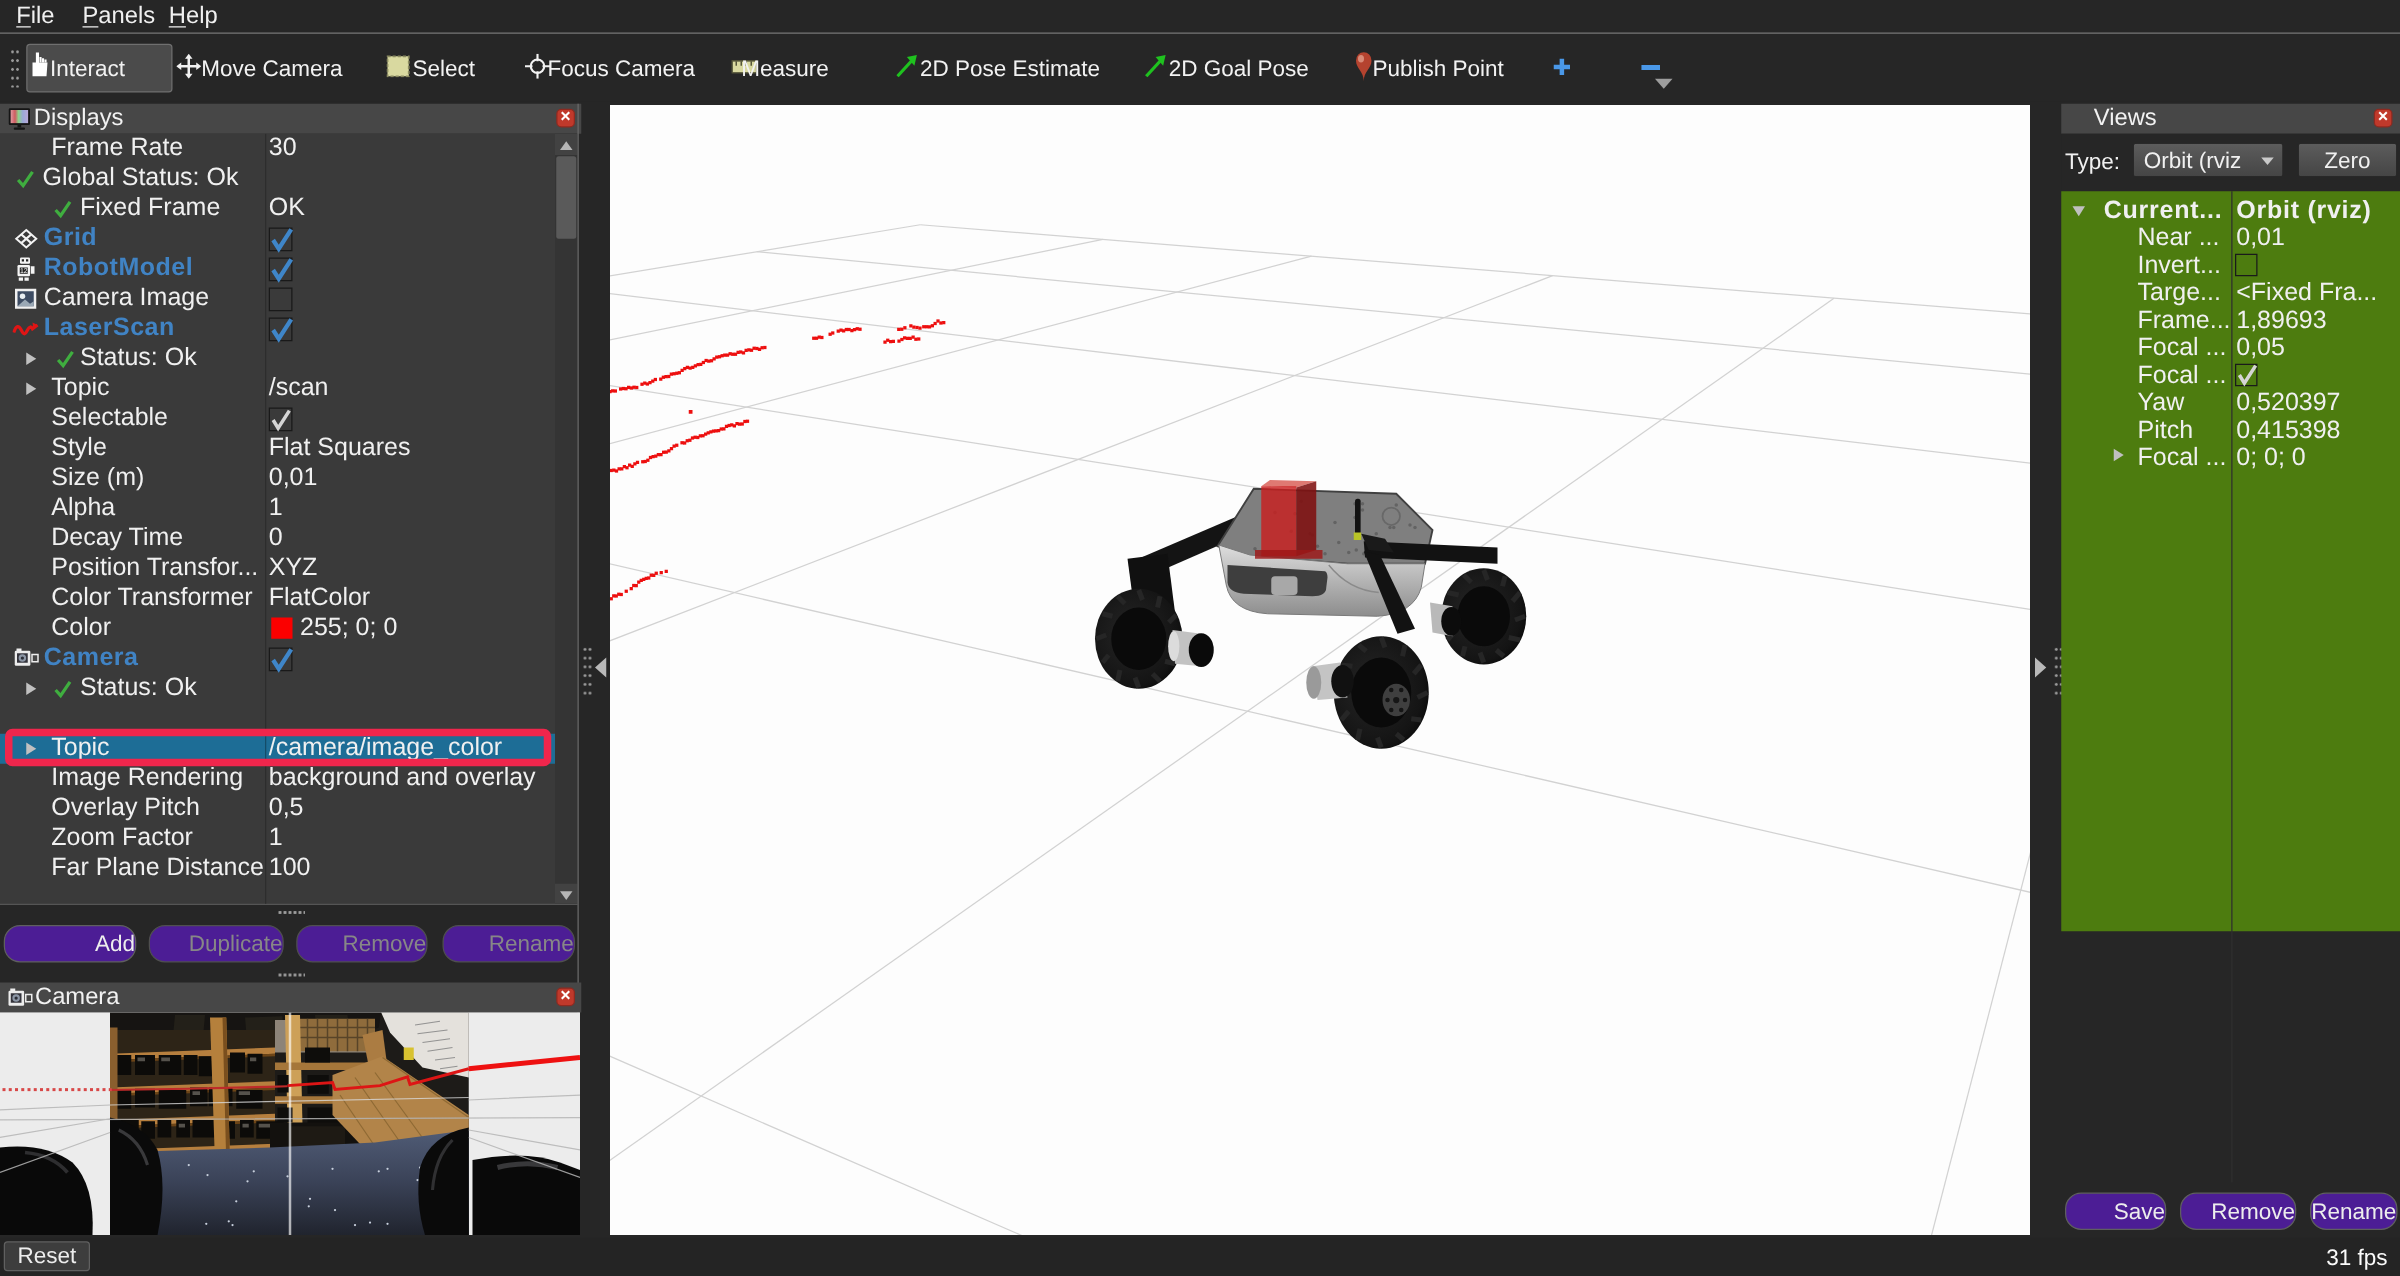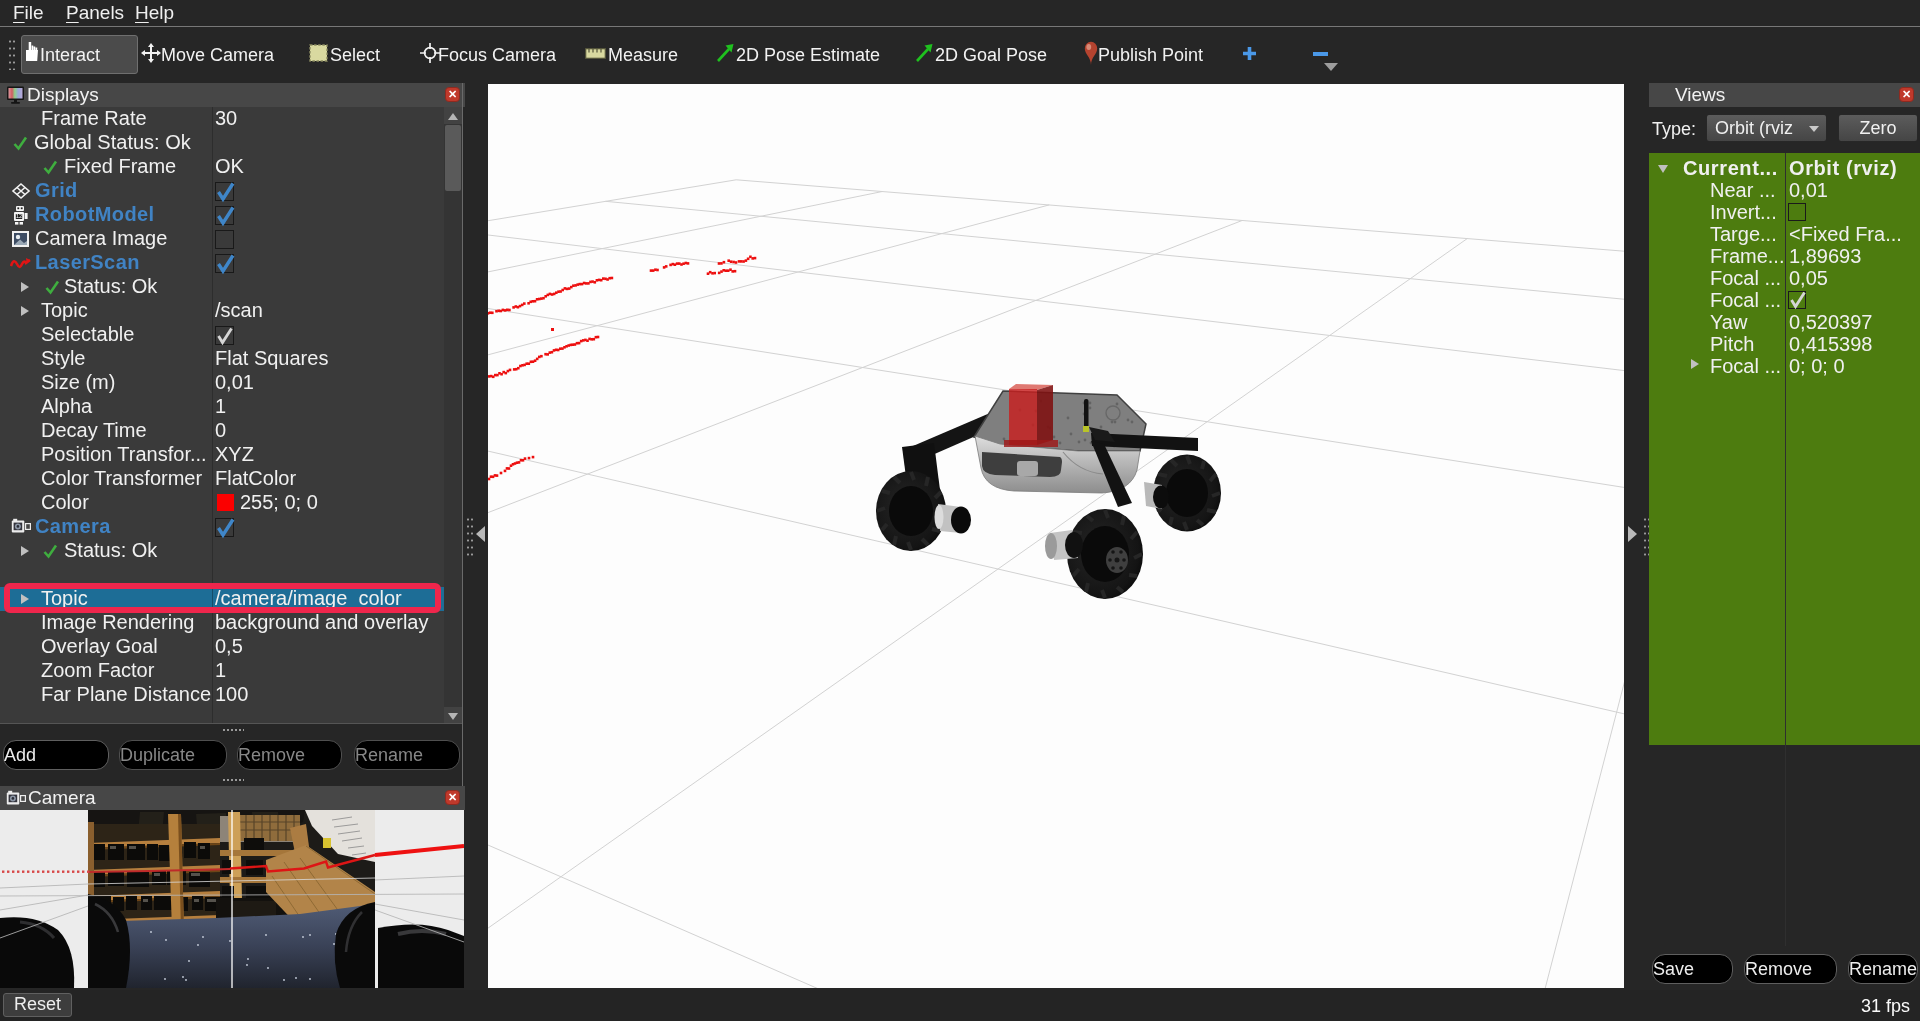--- a/index.html
+++ b/index.html
@@ -34,22 +34,22 @@
   border-left:8px solid #c0c0c0; border-top:5px solid transparent; border-bottom:5px solid transparent; }
 
 #dscroll { position:absolute; left:444px; top:0px; width:18px; height:617px; background:#343434; }
 #dscroll .sb-btn { position:absolute; left:0; width:18px; height:17px; background:#424242; }
 #dscroll .thumb { position:absolute; left:1px; top:18px; width:16px; height:66px; background:#5a5a5a; border-radius:2px; }
 .arr-up { position:absolute; left:4px; top:6px; width:0; height:0; border-bottom:7px solid #b5b5b5;
   border-left:5px solid transparent; border-right:5px solid transparent; }
 .arr-dn { position:absolute; left:4px; top:6px; width:0; height:0; border-top:7px solid #b5b5b5;
   border-left:5px solid transparent; border-right:5px solid transparent; }
 
-.qbtn { position:absolute; background:#000000; border:1px solid #5f5f5f; border-radius:13px;
-  font-size:18px; color:#ededed; text-align:left; }
+.qbtn { position:absolute; background:#4c1d95; border:1px solid #5f5f5f; border-radius:13px;
+  font-size:18px; color:#ededed; text-align:right; }
 .qbtn.dis { color:#878787; border-color:#4f4f4f; }
 .dots-h { position:absolute; width:22px; height:4px;
   background-image:radial-gradient(circle, #9a9a9a 1.1px, transparent 1.3px);
   background-size:4px 4px; }
 
 #camera-title { left:0; top:786px; width:465px; height:24px; }
 #camera-img { position:absolute; left:0; top:810px; width:464px; height:178px; background:#ececec; }
 
 #view3d { position:absolute; left:488px; top:84px; width:1136px; height:904px; background:#fdfdfd; }
 
@@ -131,21 +131,21 @@
 <path d="M7.5,1 L7.5,14 M1,7.5 L14,7.5" stroke="#4a98e8" stroke-width="3.6"></path>
       </svg>
 <svg class="abs" style="left:1313px;top:24px" width="15" height="4" viewBox="0 0 15 4">
 <rect width="15" height="4" fill="#4a98e8"></rect>
       </svg>
 <div class="abs" style="left:1324px;top:35px;width:0;height:0;border-top:8px solid #9d9d9d;border-left:7px solid transparent;border-right:7px solid transparent;"></div>
   <span class="tbtxt" style="left:40px">Interact</span>
   <span class="tbtxt" style="left:161px">Move Camera</span>
   <span class="tbtxt" style="left:330px">Select</span>
   <span class="tbtxt" style="left:438px">Focus Camera</span>
-  <span class="tbtxt" style="left:608px">Measure</span>
+  <span class="tbtxt" style="left:593px">Measure</span>
   <span class="tbtxt" style="left:736px">2D Pose Estimate</span>
   <span class="tbtxt" style="left:935px">2D Goal Pose</span>
   <span class="tbtxt" style="left:1098px">Publish Point</span>
 </div>
 
 <div class="ptitle" id="displays-title">
   <svg class="abs" style="left:6px;top:3px" width="19" height="18" viewBox="0 0 19 18">
 <rect x="1" y="0.5" width="17" height="13.5" rx="1" fill="#151515"></rect>
 <defs>
           <linearGradient id="scr" x1="0" y1="0" x2="1" y2="0">
@@ -314,21 +314,21 @@
         <div class="abs" style="left:212px;top:0;width:1px;height:24px;background:rgba(0,0,0,0.3);"></div>
         <div class="exp"></div>
         <span class="lbl" style="left:41px">Topic</span>
         <span class="val">/camera/image_color</span>
       </div>
 <div class="trow" style="top:504px">
         <span class="lbl" style="left:41px">Image Rendering</span>
         <span class="val">background and overlay</span>
       </div>
 <div class="trow" style="top:528px">
-        <span class="lbl" style="left:41px">Overlay Goal</span>
+        <span class="lbl" style="left:41px">Overlay Pitch</span>
         <span class="val">0,5</span>
       </div>
 <div class="trow" style="top:552px">
         <span class="lbl" style="left:41px">Zoom Factor</span>
         <span class="val">1</span>
       </div>
 <div class="trow" style="top:576px">
         <span class="lbl" style="left:41px">Far Plane Distance</span>
         <span class="val">100</span>
       </div>

